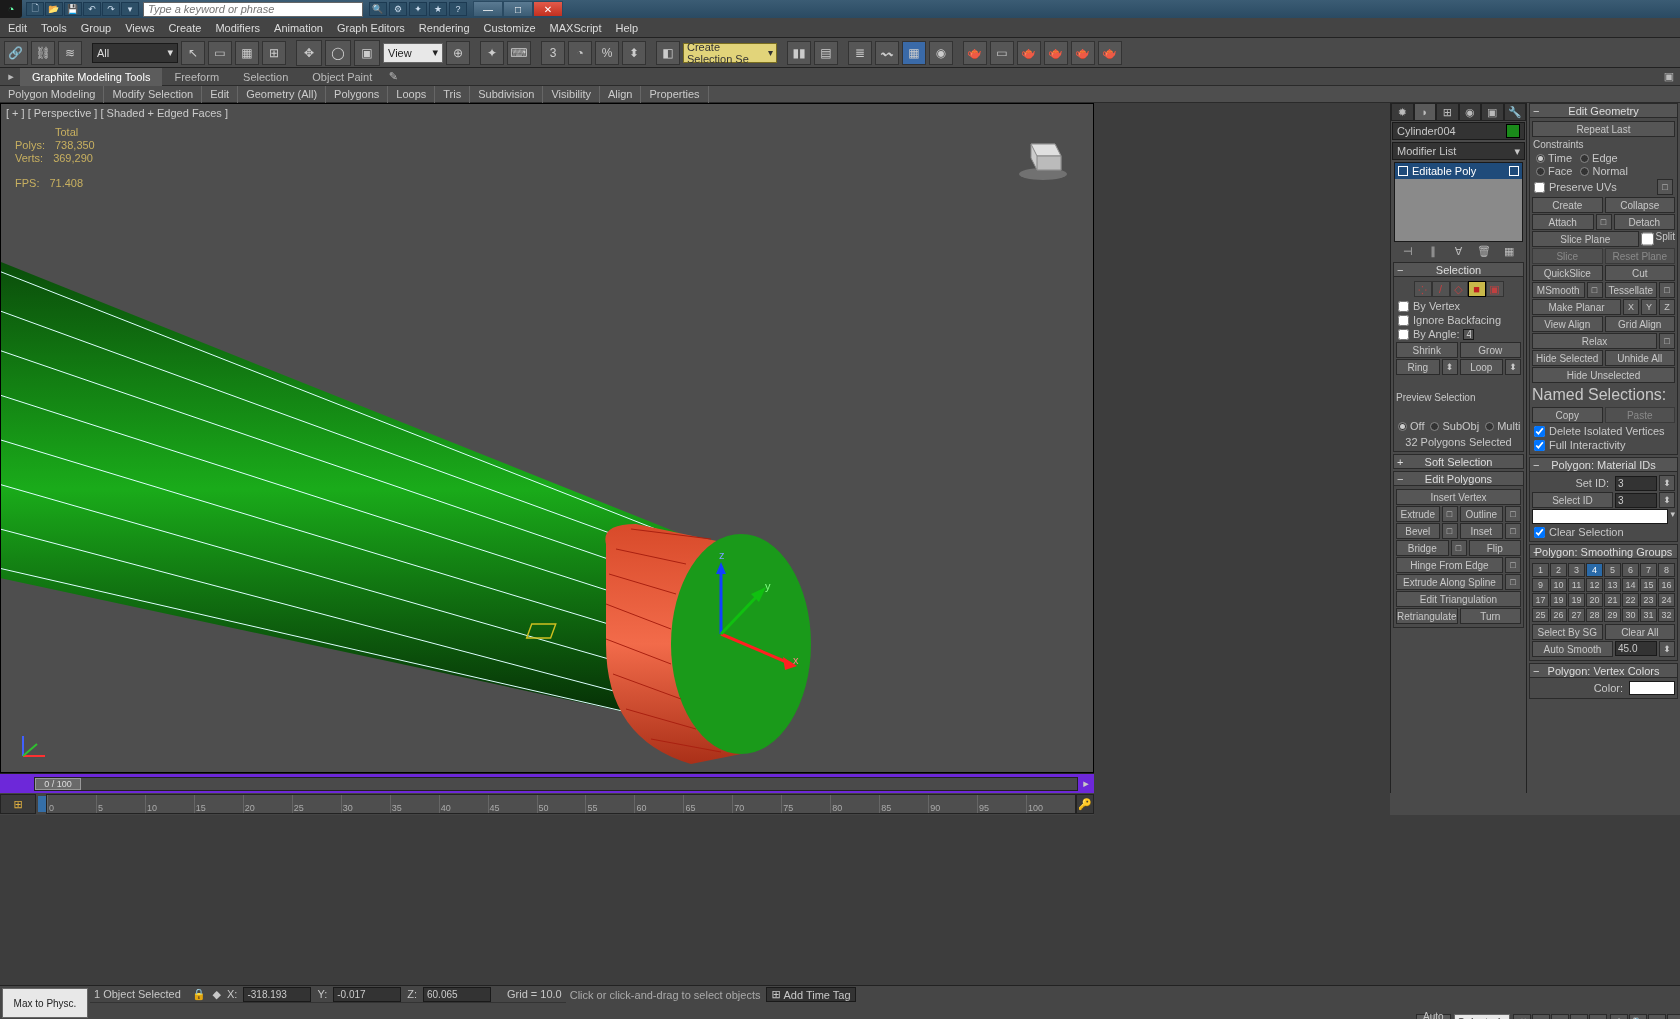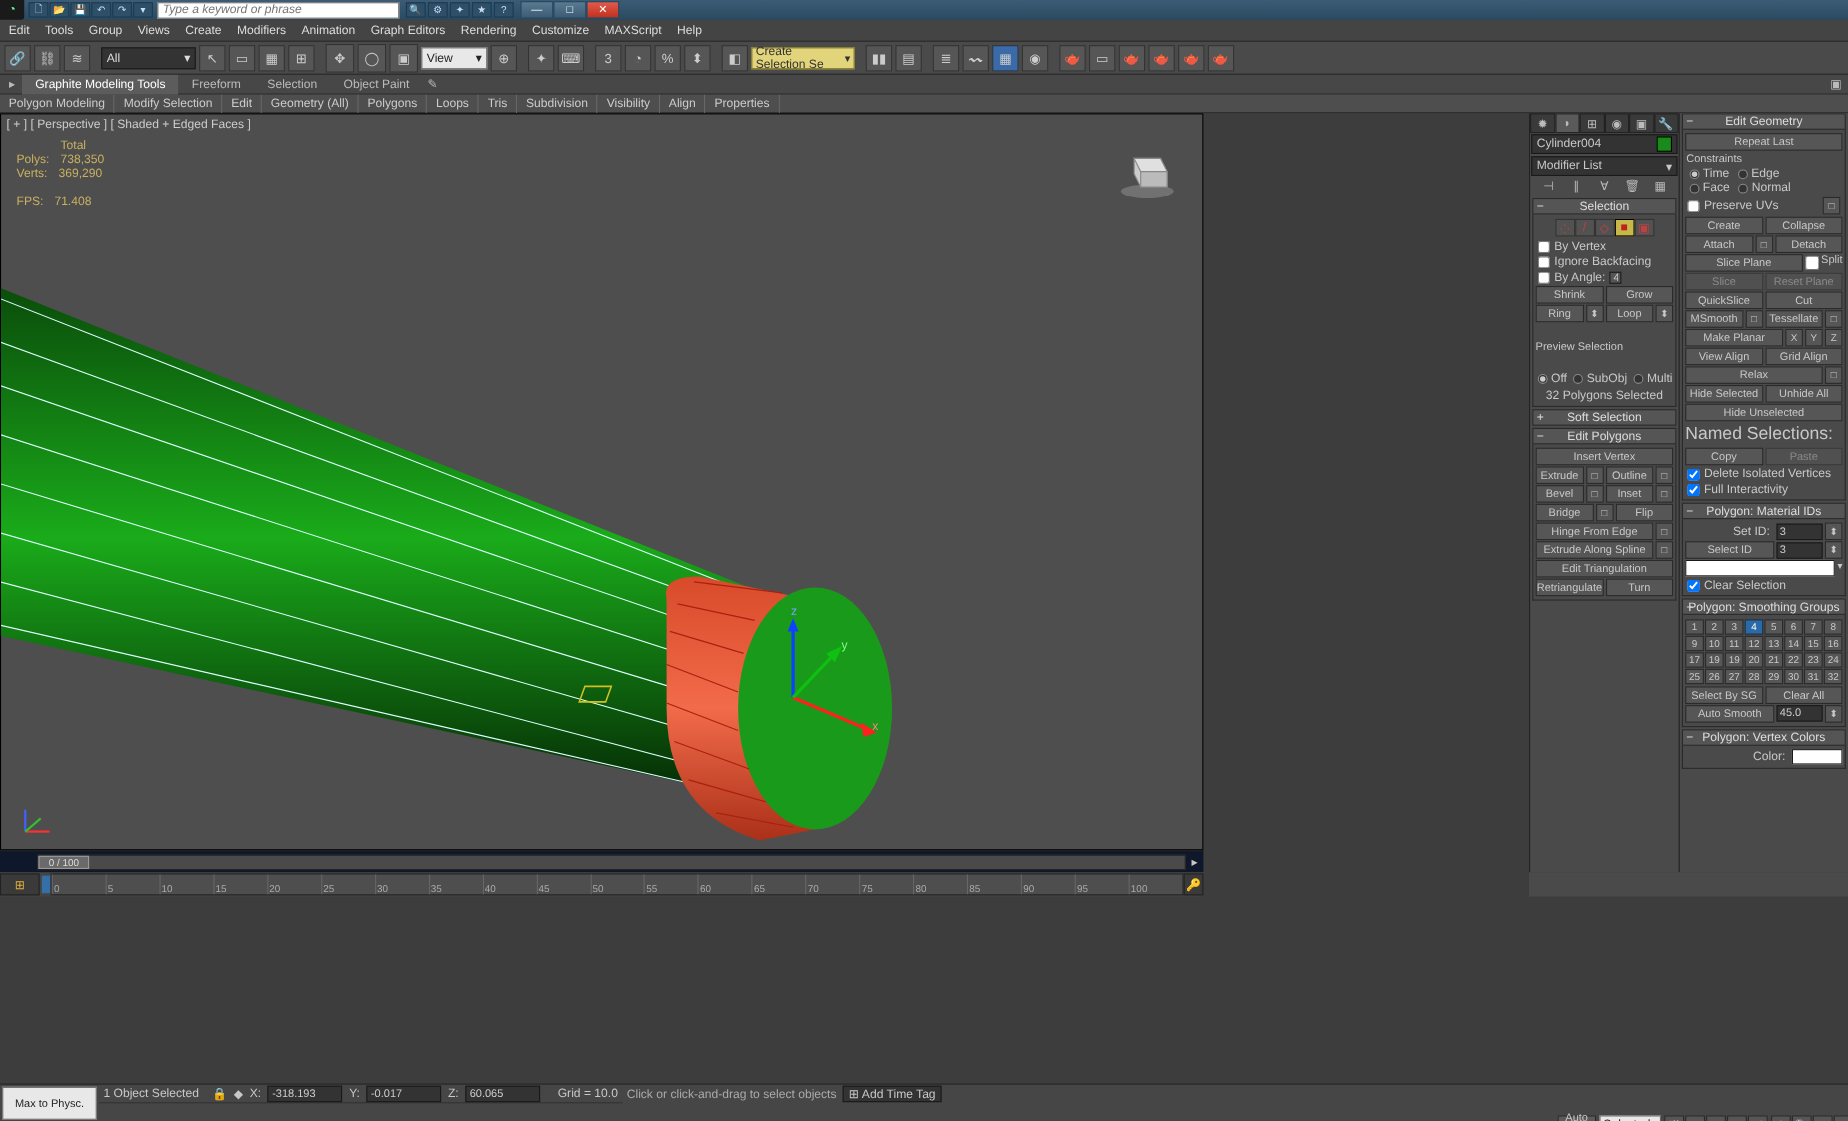--- a/index.html
+++ b/index.html
@@ -83,21 +83,21 @@
 .rdio .dot{width:9px;height:9px;border:1px solid #888;border-radius:50%;background:#333;}
 .rdio.on .dot::after{content:"";display:block;width:5px;height:5px;background:#ccc;border-radius:50%;margin:1px;}
 .selcount{text-align:center;padding:3px 0 1px;}
 .sbtn{width:16px;height:16px;background:#565656;border:1px solid #2a2a2a;display:flex;align-items:center;justify-content:center;font-size:9px;}
 
 .sg-grid{display:grid;grid-template-columns:repeat(8,1fr);gap:1px;margin:2px 0;}
 .sg-grid .sg{height:14px;background:#565656;border:1px solid #2a2a2a;display:flex;align-items:center;justify-content:center;font-size:9px;}
 .sg-grid .sg.active{background:#2a6aa8;color:#fff;}
 
 
-.trackbar{position:absolute;left:0;top:773px;width:1094px;height:20px;background:#0f172a;border-top:1px solid #222;display:flex;align-items:center;}
+.trackbar{position:absolute;left:0;top:773px;width:1094px;height:20px;background:#6d28d9;border-top:1px solid #222;display:flex;align-items:center;}
 .trackslider{flex:1;height:14px;background:#4a4a4a;border:1px solid #222;position:relative;}
 .trackhandle{position:absolute;left:0;top:0;width:46px;height:12px;background:#6a6a6a;border:1px solid #999;}
 .trackhandle span{position:absolute;width:100%;text-align:center;color:#ddd;font-size:9px;}
 
 
 .timeline{position:absolute;left:0;top:793px;width:1094px;height:22px;background:#444;display:flex;align-items:center;}
 .tl-icon{width:36px;height:20px;background:#3a3a3a;border:1px solid #222;display:flex;align-items:center;justify-content:center;color:#e0b040;}
 .tl-cursor{width:8px;height:16px;background:#356fa8;margin-left:2px;}
 .tl-ruler{flex:1;height:20px;background:#4e4e4e;border:1px solid #222;position:relative;display:flex;}
 .tl-tick{flex:1;border-left:1px solid #666;position:relative;}
@@ -332,20 +332,27 @@
       <div class="cmdtab">🔧</div>
     </div>
     <div class="objname">
         <span>Cylinder004</span>
         <span class="sw"></span>
       </div>
     <div class="modlist">
         <span>Modifier List</span>
         <span>▾</span>
       </div>
+    <div class="modstack">
+      <div class="stackrow">
+          <span class="sq"></span>
+          <span>Editable Poly</span>
+          <span class="sq" style="margin-left:auto"></span>
+        </div>
+    </div>
     <div class="stackbtns">
       <span>⊣</span>
       <span>∥</span>
       <span>∀</span>
       <span>🗑</span>
       <span>▦</span>
     </div>
 
     <div class="rollout">
       <div class="rollhead">

